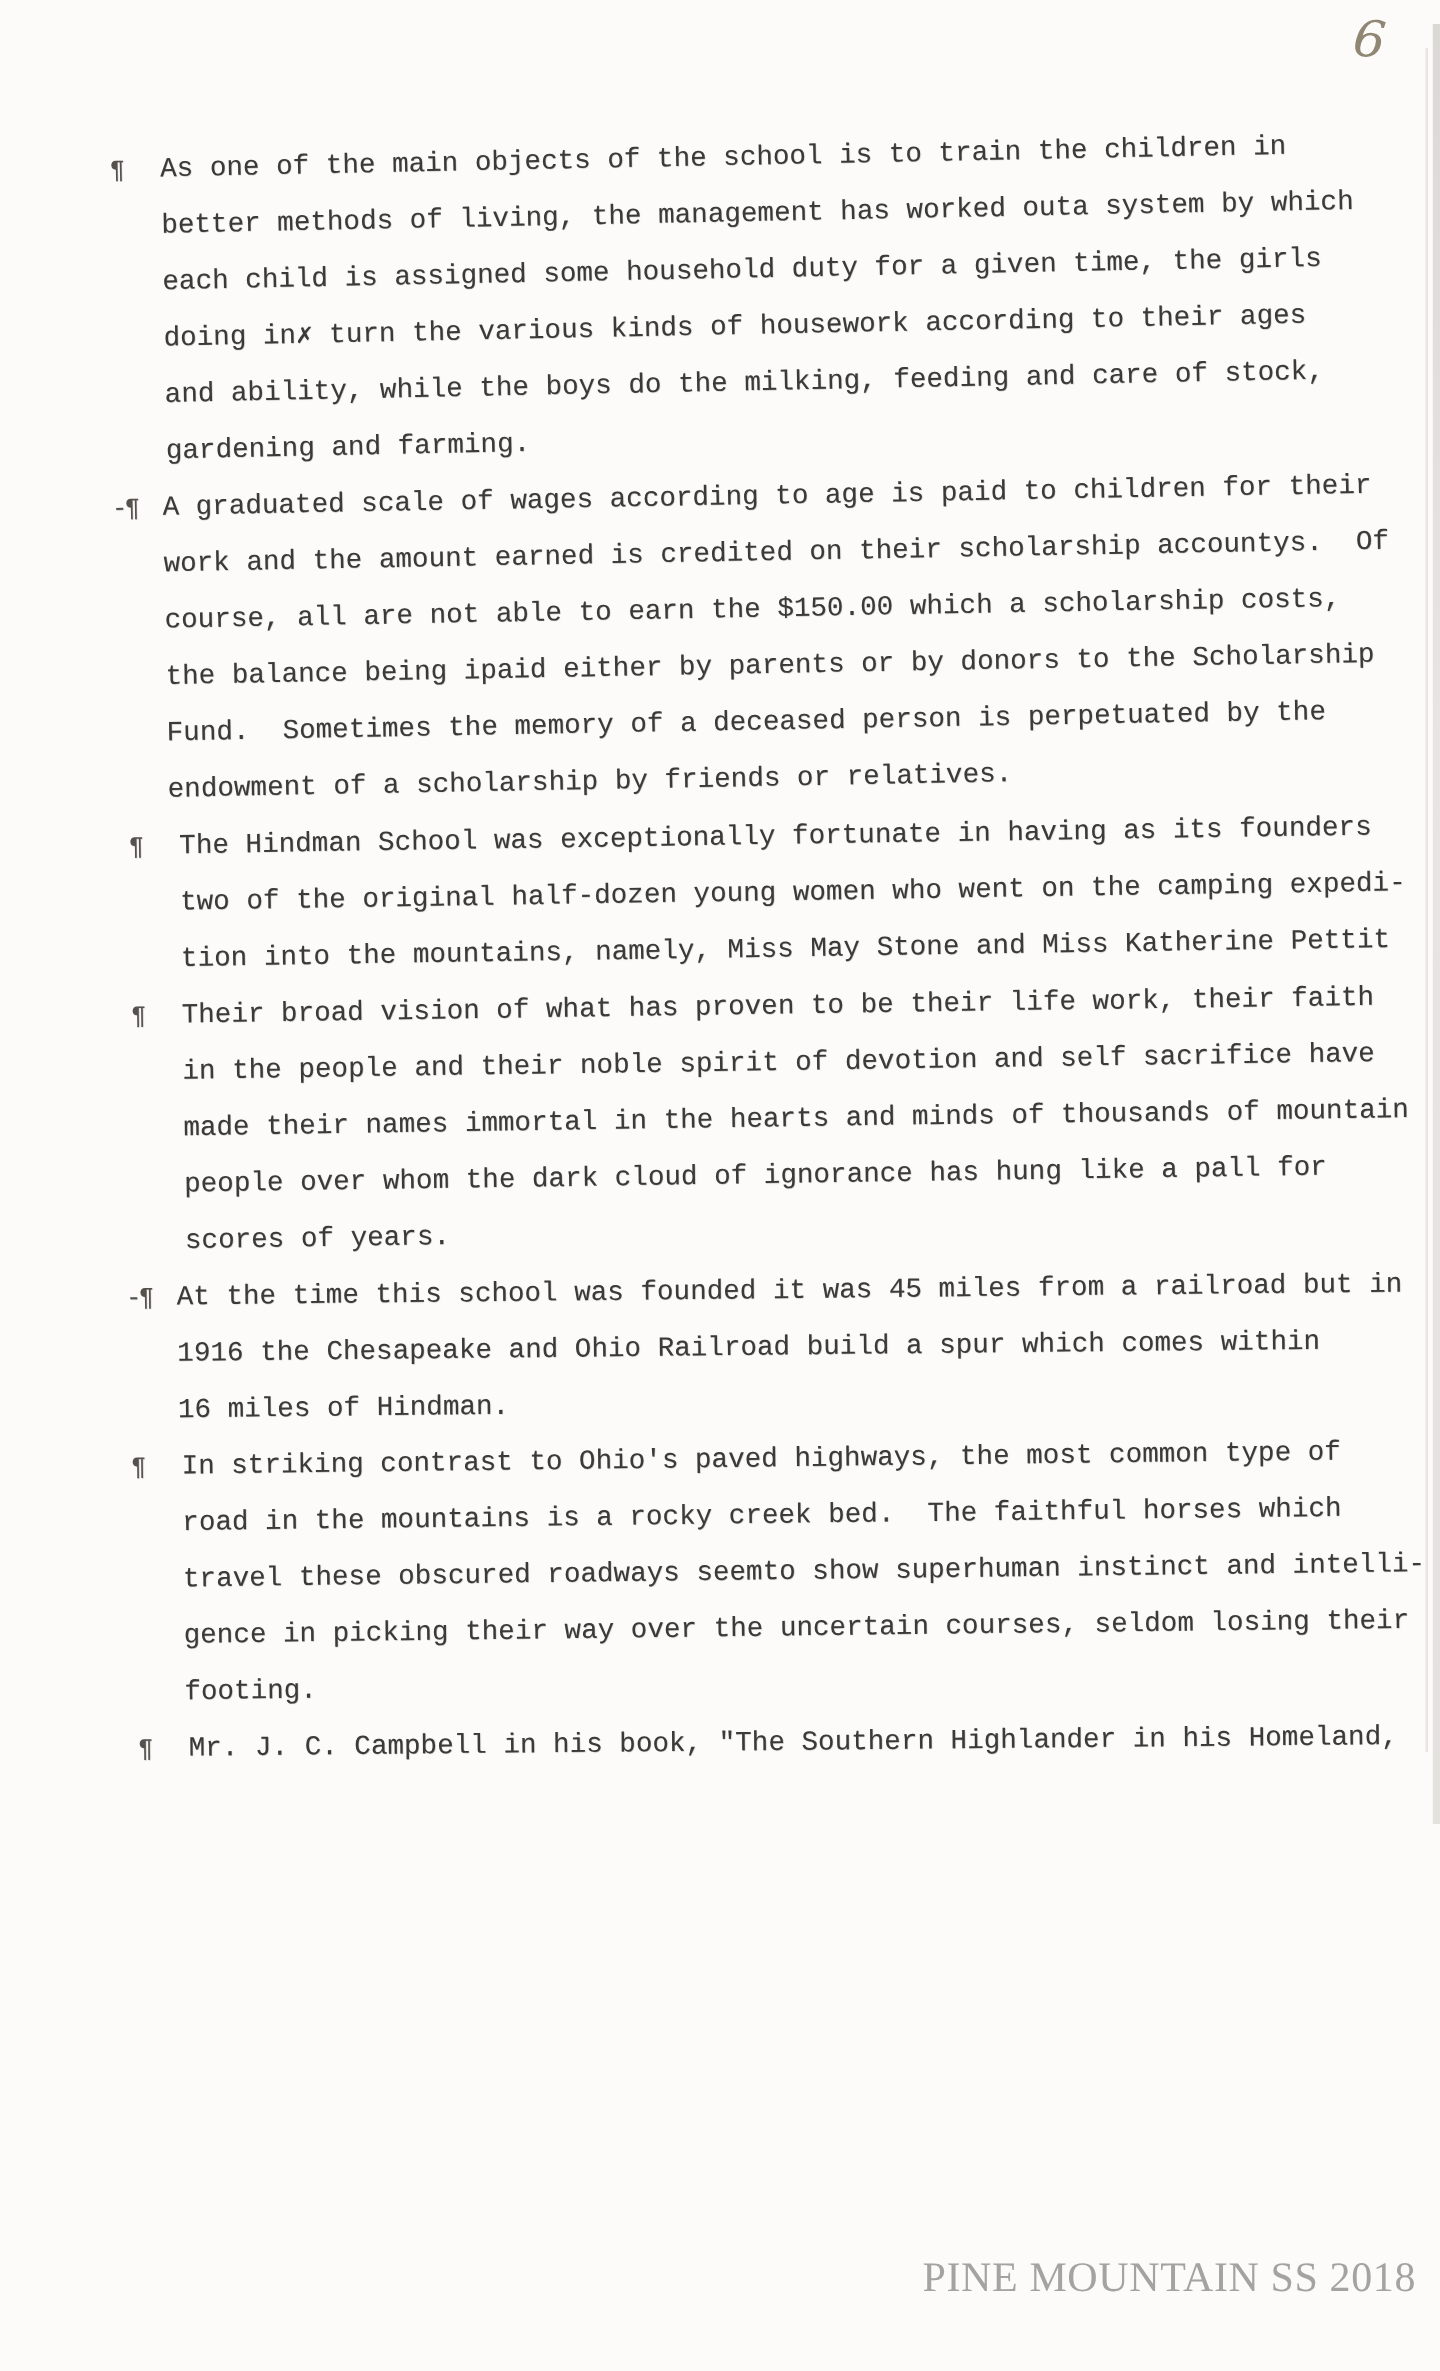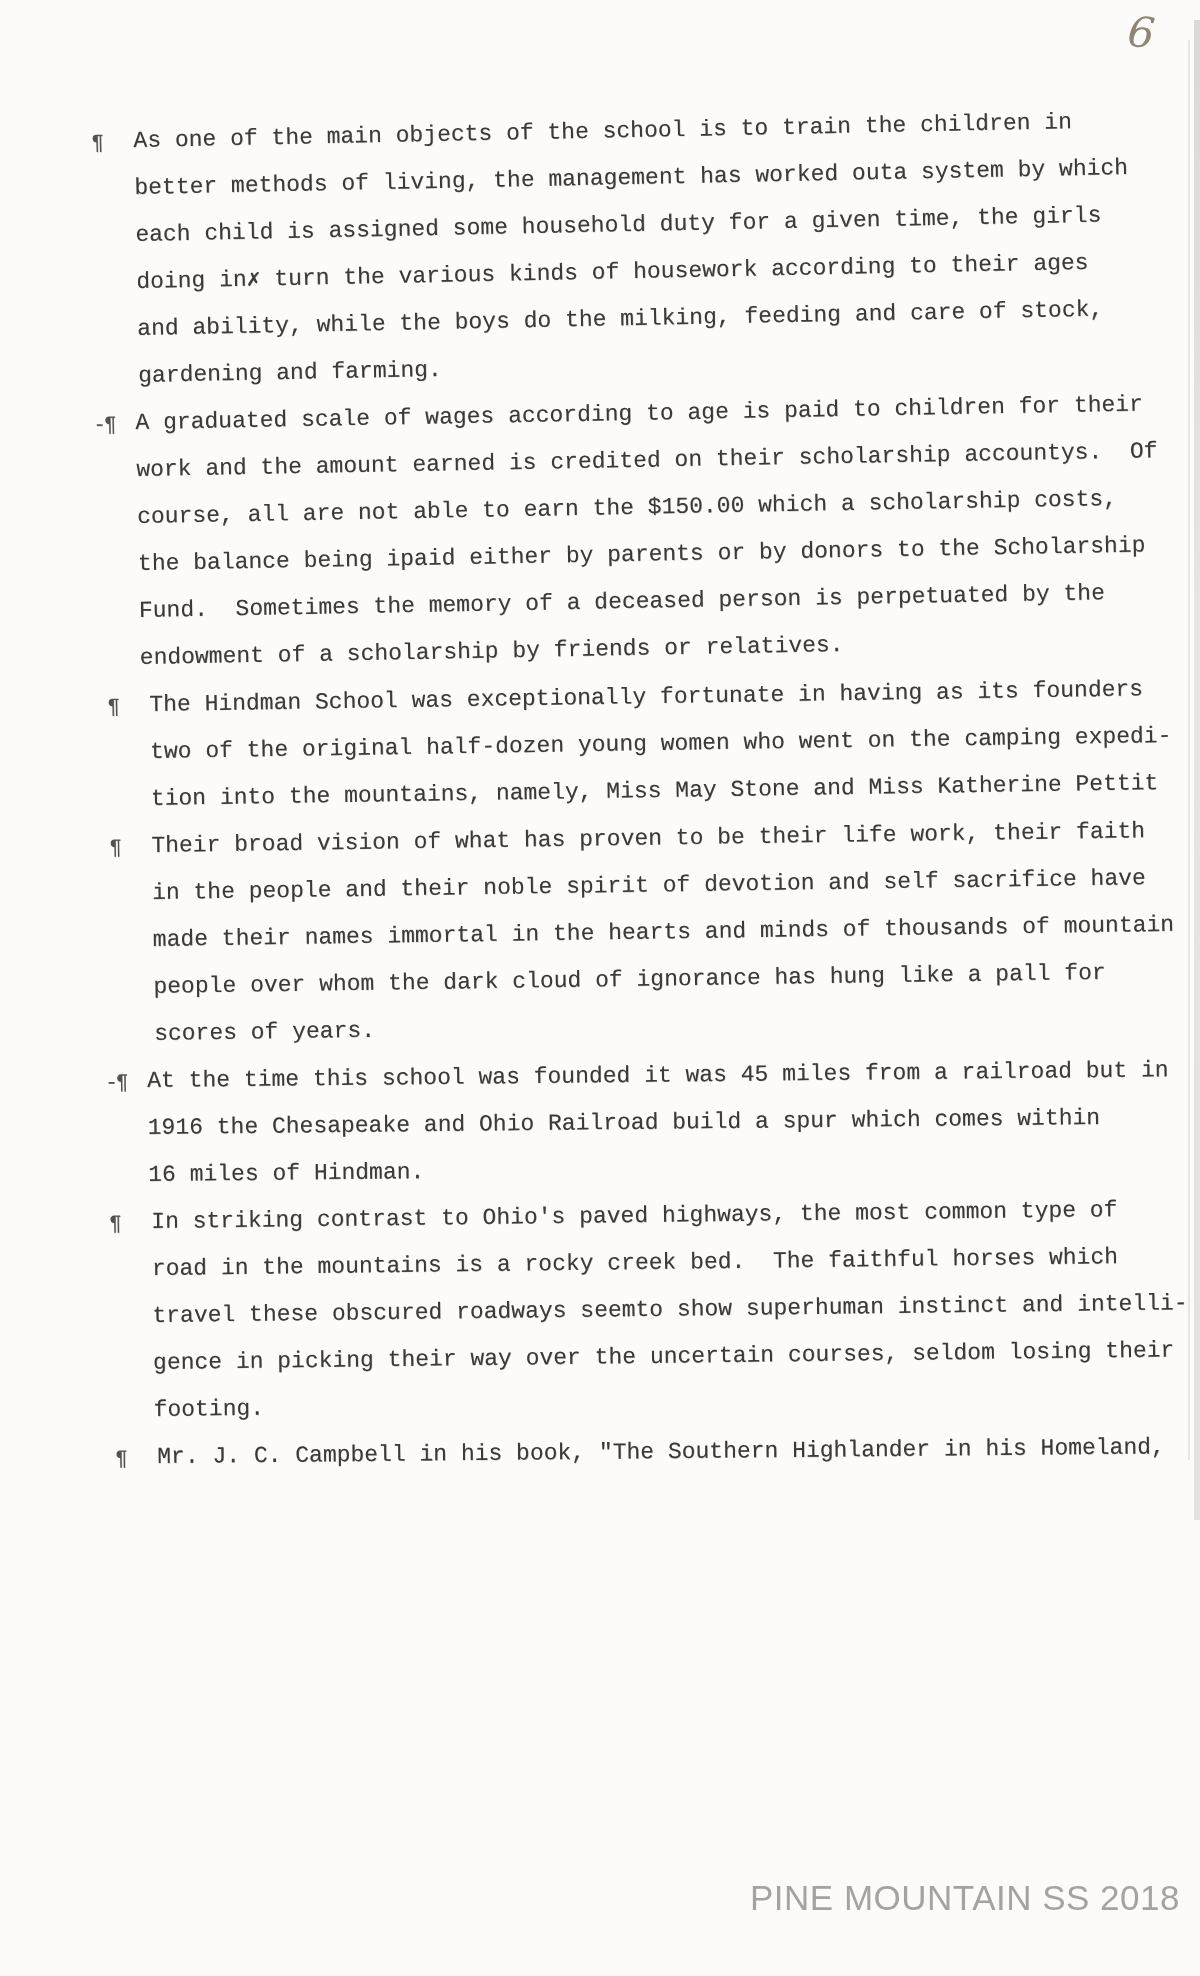--- a/index.html
+++ b/index.html
@@ -79,21 +79,21 @@
     left: -42px;
     top: 1px;
     font-size: 21px;
     color: #55524e;
     letter-spacing: -2px;
   }
   .watermark {
     position: absolute;
     top: 1878px;
     right: 20px;
-    font-family: Liberation Sans, sans-serif;
+    font-family: Liberation Serif, serif;
     font-size: 35px;
     letter-spacing: 0.5px;
     color: #a3a3a2;
   }
 </style>
 </head>
 <body>
 
 <div class="scan-page">
   <div class="scan-edge-right"></div>

